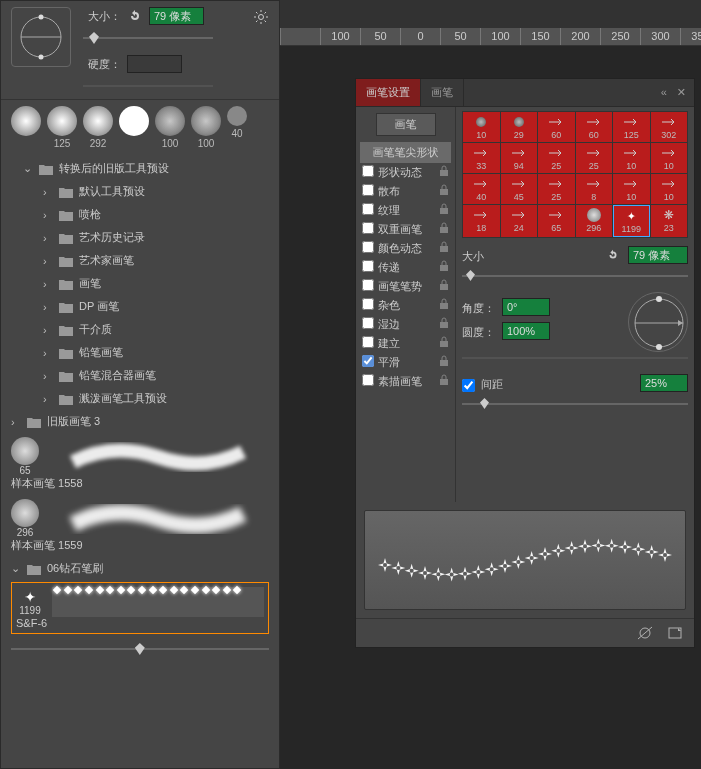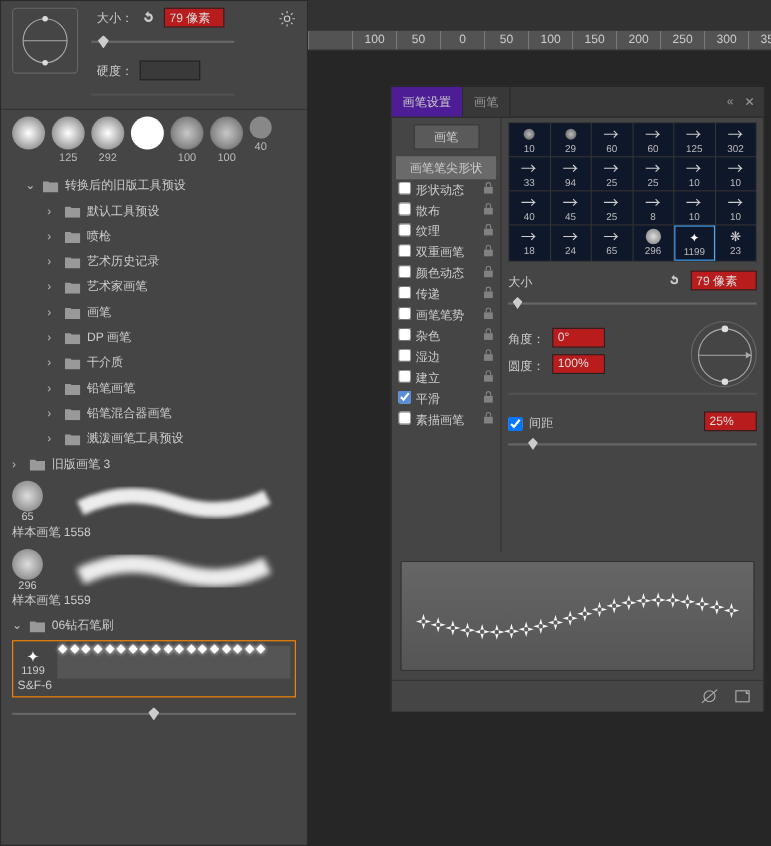--- a/index.html
+++ b/index.html
@@ -6,21 +6,21 @@
 body { background:#323232; width:701px; height:769px; position:relative; overflow:hidden; }
 .panel { background:#454545; border:1px solid #2a2a2a; }
 .left-panel { position:absolute; left:0; top:0; width:280px; height:769px; }
 .brush-header { display:flex; padding:6px 10px; align-items:flex-start; }
 .preview-circle { width:60px; height:60px; border:1px solid #666; border-radius:4px; position:relative; display:flex; align-items:center; justify-content:center; }
 .preview-circle svg { width:46px; height:46px; }
 .header-controls { margin-left:12px; flex:1; }
 .row { display:flex; align-items:center; margin-bottom:6px; gap:6px; }
 .lbl { width:38px; text-align:right; color:#ccc; }
 .reset-icon { width:16px; height:16px; cursor:pointer; }
-.num-input { background:#b91c1c; border:1px solid #222; color:#ddd; padding:2px 4px; width:55px; text-align:left; }
+.num-input { background:#15803d; border:1px solid #222; color:#ddd; padding:2px 4px; width:55px; text-align:left; }
 .slider { position:relative; height:14px; width:130px; }
 .slider-track { position:absolute; top:6px; left:0; right:0; height:2px; background:#666; }
 .slider-thumb { position:absolute; top:1px; width:10px; height:12px; background:#ccc; clip-path:polygon(50% 100%,0 40%,50% 0,100% 40%); }
 .gear { position:absolute; right:10px; top:8px; }
 .swatch-row { display:flex; gap:6px; padding:6px 10px; border-top:1px solid #333; }
 .swatch { display:flex; flex-direction:column; align-items:center; gap:2px; }
 .swatch-thumb { width:30px; height:30px; border-radius:50%; background:radial-gradient(circle,#fff 0%,#999 70%,transparent 100%); }
 .swatch-thumb.hard { background:#fff; }
 .swatch-thumb.tex { background:radial-gradient(circle,#bbb 0%,#888 60%,#555 100%); filter:contrast(1.2); }
 .swatch-thumb.sm { width:20px; height:20px; background:#888; }
@@ -38,32 +38,32 @@
 .sel-brush { border:1px solid #ff8a00; padding:4px; margin:2px 10px; }
 .sel-brush .stroke-prev { background:#555; }
 .bottom-slider { padding:4px 10px; }
 
 .ruler-h { position:absolute; left:280px; right:0; top:28px; height:18px; background:#535353; border-bottom:1px solid #333; display:flex; font-size:9px; color:#bbb; overflow:hidden; }
 .ruler-h span { width:40px; text-align:center; border-left:1px solid #777; padding-top:2px; flex-shrink:0; }
 .canvas-area { position:absolute; left:280px; top:46px; right:0; bottom:0; background:#262626; }
 
 .right-panel { position:absolute; left:355px; top:78px; width:340px; height:570px; background:#454545; border:1px solid #222; display:flex; flex-direction:column; }
 .rp-title { display:flex; align-items:center; padding:0; background:#383838; border-bottom:1px solid #2a2a2a; }
-.rp-tab { padding:6px 10px; background:#4c1d95; border-right:1px solid #2a2a2a; }
+.rp-tab { padding:6px 10px; background:#7f1d1d; border-right:1px solid #2a2a2a; }
 .rp-tab.inactive { background:#383838; color:#999; }
 .rp-close { margin-left:auto; padding:4px 8px; display:flex; gap:10px; }
 .rp-body { display:flex; flex:1; }
 .rp-left { width:100px; border-right:1px solid #333; padding:4px; }
 .rp-btn { background:#5a5a5a; border:1px solid #333; padding:3px 8px; margin:2px auto 6px; display:block; text-align:center; width:60px; }
 .opt-row { display:flex; align-items:flex-start; padding:2px 2px; gap:4px; font-size:11px; }
 .opt-row input[type=checkbox] { width:12px; height:12px; accent-color:#5a8fd8; }
 .lock { margin-left:auto; width:10px; height:12px; opacity:0.6; }
 .rp-right { flex:1; padding:4px 6px; }
 .brush-grid { display:grid; grid-template-columns:repeat(6,1fr); gap:1px; background:#333; padding:1px; margin-bottom:8px; }
-.bg-cell { background:#0f172a; display:flex; flex-direction:column; align-items:center; padding:2px; }
+.bg-cell { background:#b91c1c; display:flex; flex-direction:column; align-items:center; padding:2px; }
 .bg-thumb { width:22px; height:16px; display:flex; align-items:center; justify-content:center; }
 .bg-lbl { font-size:9px; color:#bbb; }
 .bg-cell.sel { border:1px solid #44aaff; }
 .ctrl-row { display:flex; align-items:flex-end; gap:6px; margin:6px 0; }
 .ctrl-row .lbl2 { width:34px; }
 .ctrl-row .num-input { width:60px; }
 .mini-slider { position:relative; height:12px; flex:1; }
 .mini-track { position:absolute; top:5px; left:0; right:0; height:2px; background:#666; }
 .mini-thumb { position:absolute; top:0; width:9px; height:11px; background:#ccc; clip-path:polygon(50% 100%,0 40%,50% 0,100% 40%); }
 .angle-widget { width:60px; height:60px; border:1px solid #666; border-radius:50%; position:relative; margin-left:auto; }

